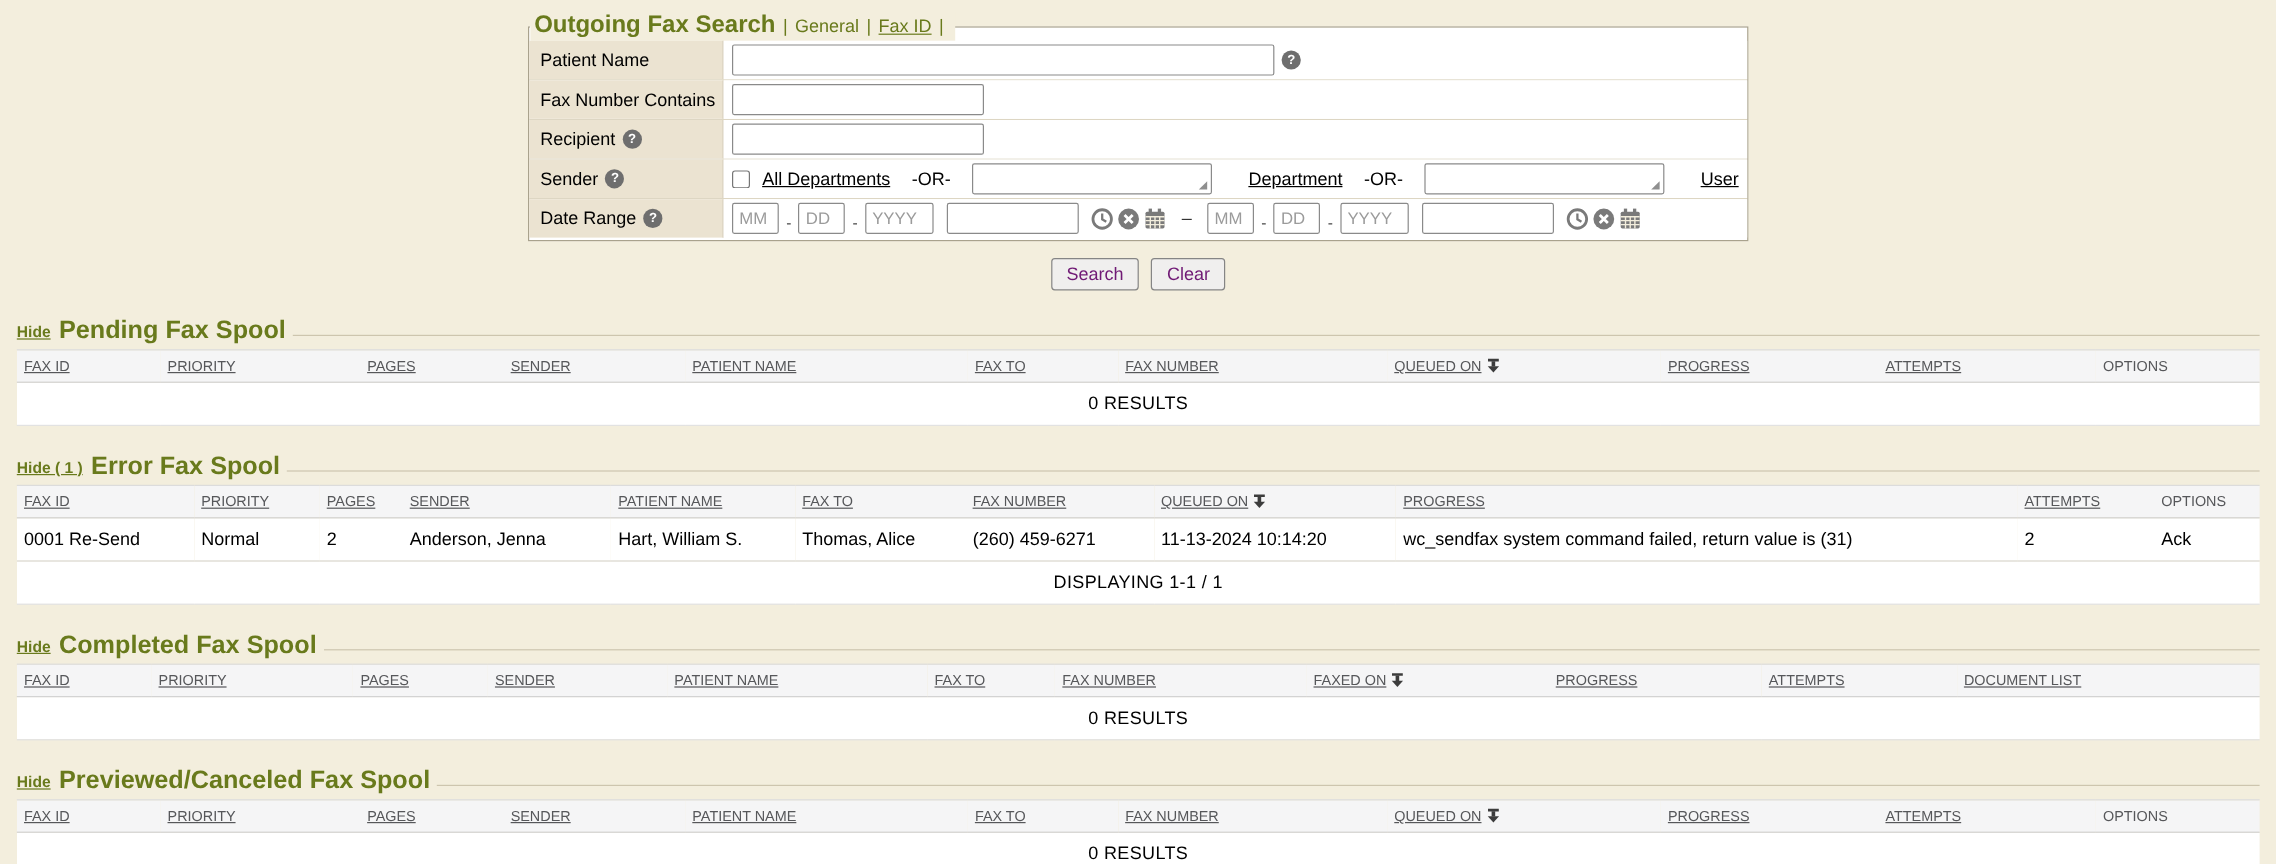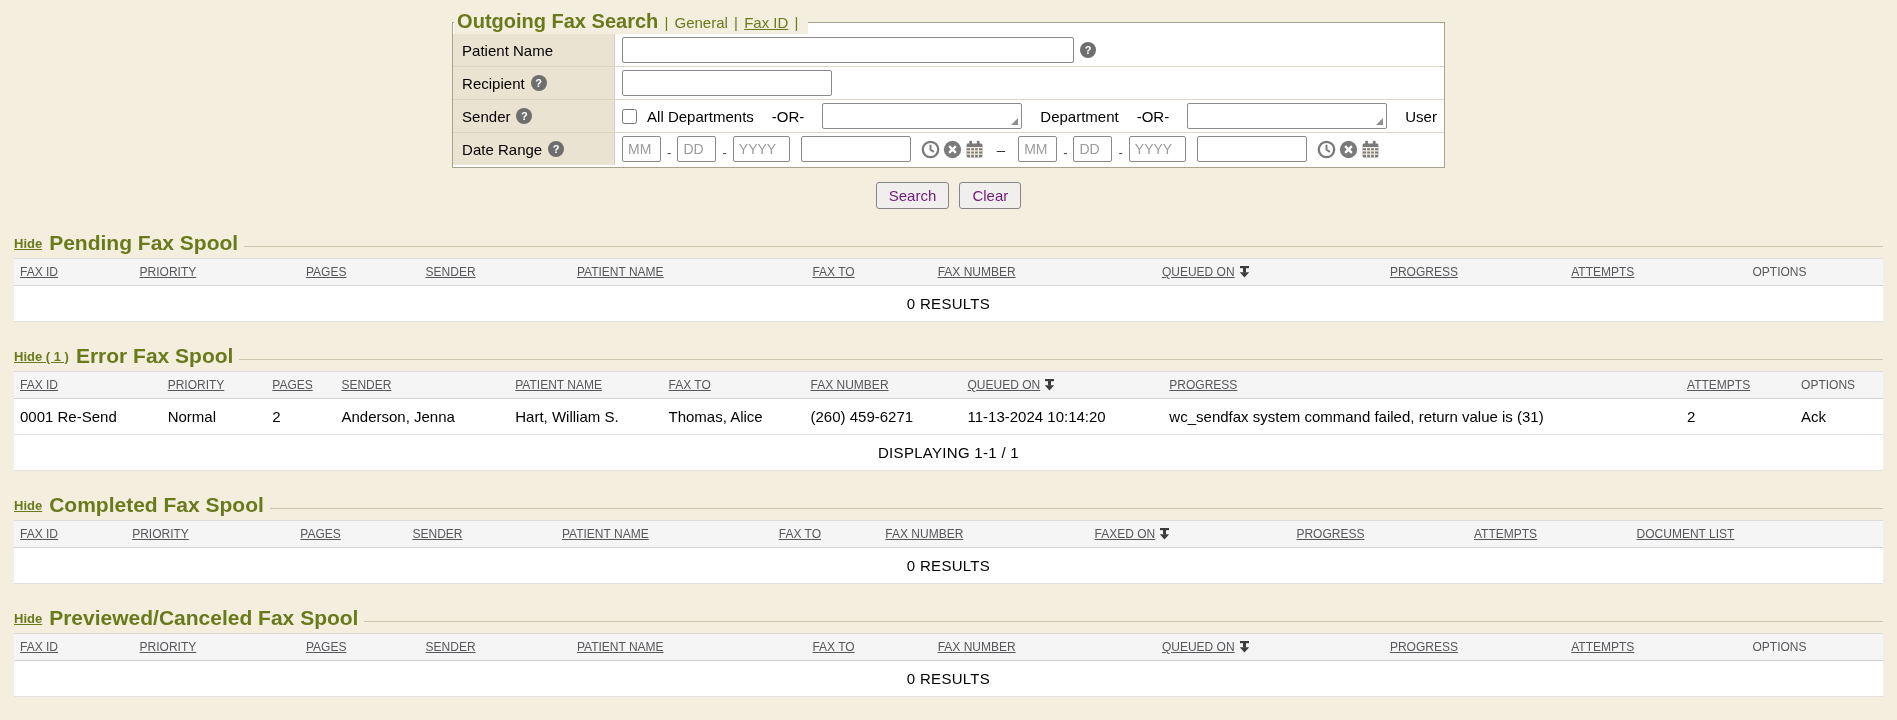--- a/index.html
+++ b/index.html
@@ -68,23 +68,23 @@
   .d-yyyy { width:57px; }
   .d-extra { width:110px; margin-left:5px; }
   .dsep { color:#444; font-size:13px; margin:6px 0 0 0; }
   .range-dash { color:#333; margin:0 7px; font-size:15px; }
   .date-icons { display:inline-flex; align-items:center; gap:3px; margin-left:4px; }
   .date-icons svg { display:block; cursor:pointer; }
 
   input[type=checkbox] {
     width:15px; height:15px; margin:0 4px 0 0; accent-color:#fff;
   }
-  .sr-text { white-space:nowrap; }
+  .sr-text { white-space:nowrap;text-decoration:underline; }
   .sr-or { margin:0 12px; white-space:nowrap; }
-  .sr-gap { margin-left:12px; }
+  .sr-gap { margin-left:24px; }
 
   
   .btn-row { text-align:center; margin-top:14px; }
   .btn-row button {
     font-family:"Liberation Sans", sans-serif; font-size:15px;
     background:#f0efee; border:1px solid #858585; border-radius:3px;
     padding:4px 12px; margin:0 3px; color:#701a75; cursor:pointer;
   }
 
   
@@ -141,20 +141,28 @@
   <div class="form-row">
     <div class="form-label">
       <span>Patient Name</span>
     </div>
     <div class="form-value">
       <input type="text" class="inp-patient" value="" style="">
       <span class="help">?</span>
     </div>
   </div>
 
+  <div class="form-row">
+    <div class="form-label">
+      <span>Fax Number Contains</span>
+    </div>
+    <div class="form-value">
+      <input type="text" class="inp-plain" value="" style="">
+    </div>
+  </div>
 
   <div class="form-row">
     <div class="form-label">
       <span>Recipient</span>
       <span class="help">?</span>
     </div>
     <div class="form-value">
       <input type="text" class="inp-plain" value="" style="">
     </div>
   </div>

